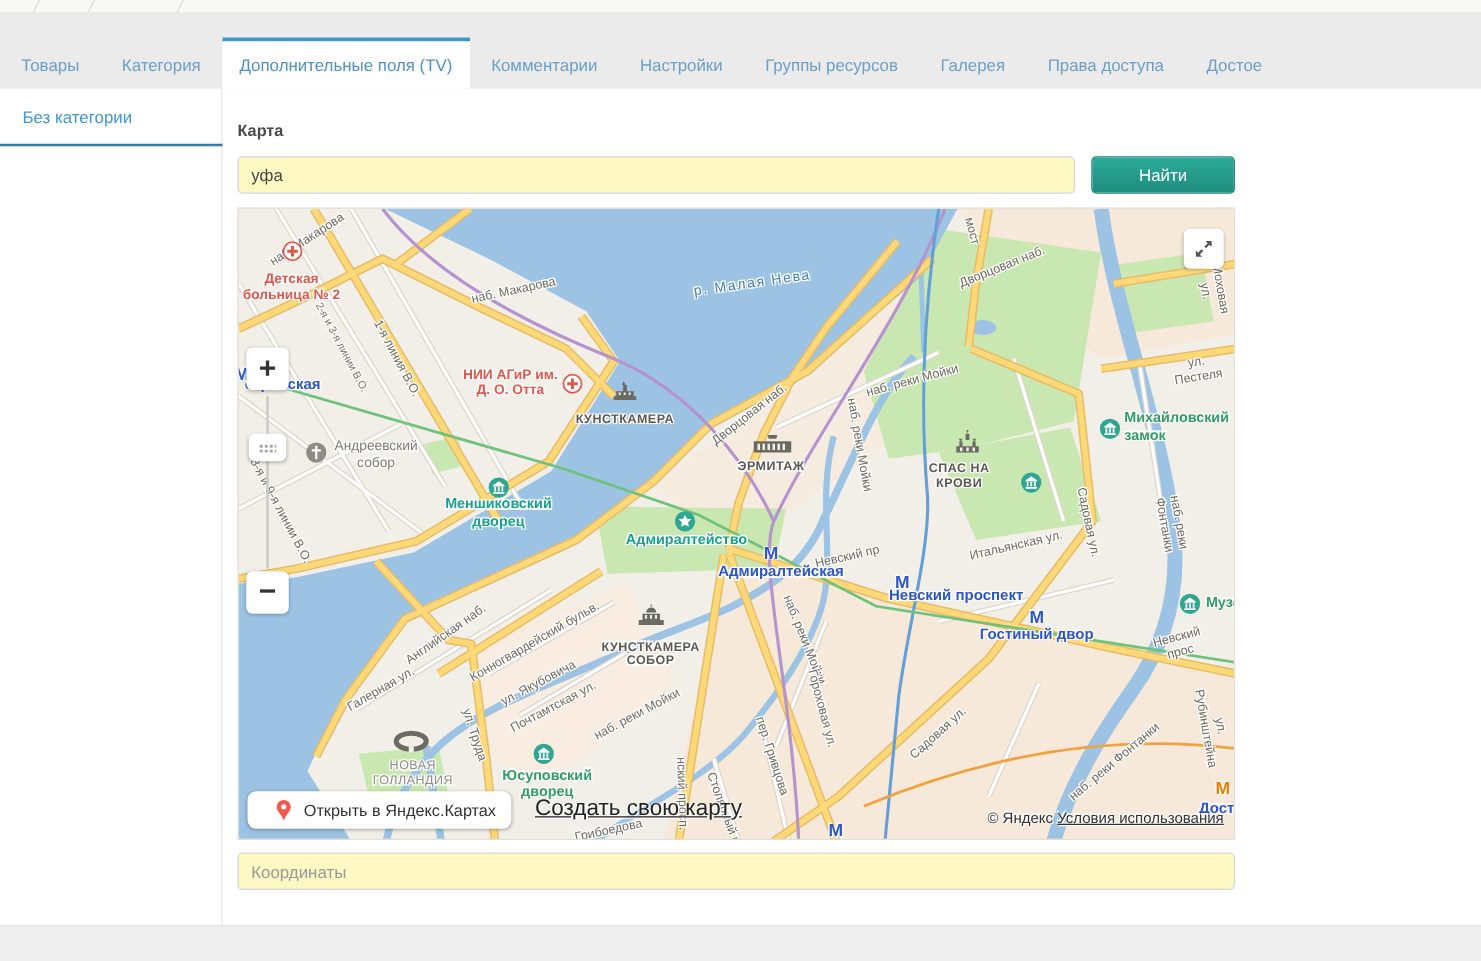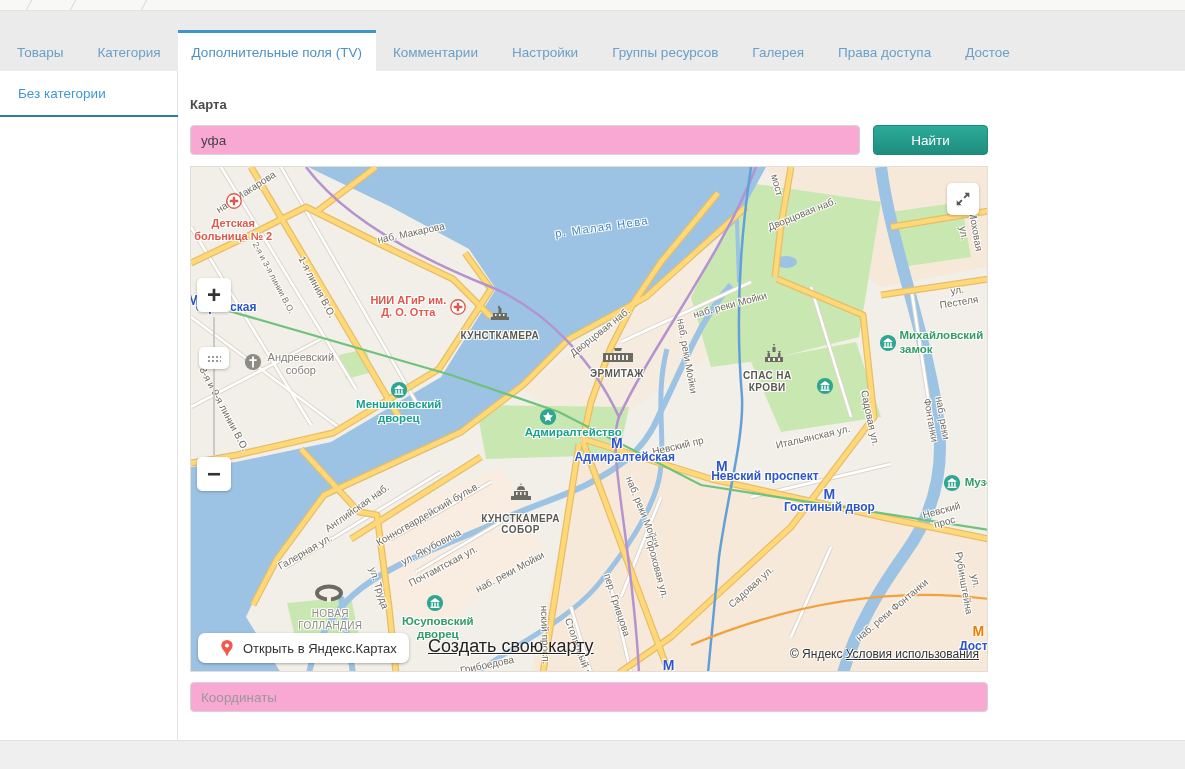--- a/index.html
+++ b/index.html
@@ -17,21 +17,21 @@
 
   
   .content { position:absolute; top:71px; left:0; width:1185px; height:669px; background:#fff; }
   .side-panel { position:absolute; top:0; left:0; width:178px; height:669px; border-right:1px solid #e5e5e5; }
   .cat-item { display:block; padding:15px 18px 14px; font-size:13.5px; color:#3f97d3; cursor:pointer; }
   .cat-rule { border-bottom:2px solid #2e7ca3; width:178px; }
 
   .main { position:absolute; top:0; left:190px; width:800px; }
   .field-label { margin-top:26px; font-size:13px; font-weight:bold; color:#4a4a4a; }
   .search-row { margin-top:13px; display:flex; }
-  .text-input { height:30px; border:1px solid #d5d5d5; border-radius:4px; background:#f9a8d4; font-size:13.5px; color:#444; padding:0 10px; font-family:"Liberation Sans",sans-serif; outline:none; }
+  .text-input { height:30px; border:1px solid #d5d5d5; border-radius:4px; background:#fef9c3; font-size:13.5px; color:#444; padding:0 10px; font-family:"Liberation Sans",sans-serif; outline:none; }
   .search-input { width:670px; }
   .find-btn { margin-left:13px; width:115px; height:30px; border:1px solid #1d8a7a; border-radius:4px; background:linear-gradient(#2cab9a,#1f8d7e); color:#fff; font-size:13.5px; cursor:pointer; font-family:"Liberation Sans",sans-serif; }
   .coords-input { width:798px; margin-top:10px; }
   .coords-input::placeholder { color:#999; }
 
   
   .map-wrap { position:relative; margin-top:11px; width:798px; height:506px; overflow:hidden; background:#f2efe8; border:1px solid #e2ded6; font-family:"Liberation Sans",sans-serif; }
   .map-wrap svg.base { position:absolute; top:0; left:0; }
   .map-labels { position:absolute; top:0; left:0; width:100%; height:100%; pointer-events:none; }
   .ml { position:absolute; white-space:pre-line; text-align:center; line-height:1.15; transform:translate(-50%,-50%);
@@ -304,21 +304,21 @@
 больница № 2</span>
           <span class="ml c-red" style="left: 27.3%; top: 27.7%; transform: translate(-50%, -50%) rotate(0deg);">НИИ АГиР им.
 Д. О. Отта</span>
           <span class="ml c-metro edge" style="left: 0.6%; top: 28%; transform: translate(0px, -50%) rotate(0deg);">стровская</span>
           <span class="ml c-gray" style="left: 13.8%; top: 39.1%; transform: translate(-50%, -50%) rotate(0deg);">Андреевский
 собор</span>
           <span class="ml c-teal" style="left: 26.1%; top: 48.5%; transform: translate(-50%, -50%) rotate(0deg);">Меншиковский
 дворец</span>
           <span class="ml c-caps" style="left: 38.8%; top: 33.6%; transform: translate(-50%, -50%) rotate(0deg);">КУНСТКАМЕРА</span>
           <span class="ml c-caps" style="left: 53.5%; top: 41.1%; transform: translate(-50%, -50%) rotate(0deg);">ЭРМИТАЖ</span>
-          <span class="ml c-teal" style="left: 45%; top: 52.8%; transform: translate(-50%, -50%) rotate(0deg); margin-left: 24px;">Адмиралтейство</span>
+          <span class="ml c-teal" style="left: 45%; top: 52.8%; transform: translate(-50%, -50%) rotate(0deg);">Адмиралтейство</span>
           <span class="ml c-metro" style="left: 54.5%; top: 57.7%; transform: translate(-50%, -50%) rotate(0deg);">Адмиралтейская</span>
           <span class="ml c-caps" style="left: 72.4%; top: 42.5%; transform: translate(-50%, -50%) rotate(0deg);">СПАС НА
 КРОВИ</span>
           <span class="ml c-green edge" style="left: 89%; top: 34.8%; transform: translate(0px, -50%) rotate(0deg);">Михайловский
 замок</span>
           <span class="ml c-metro" style="left: 72.1%; top: 61.5%; transform: translate(-50%, -50%) rotate(0deg);">Невский проспект</span>
           <span class="ml c-metro" style="left: 80.2%; top: 67.6%; transform: translate(-50%, -50%) rotate(0deg);">Гостиный двор</span>
           <span class="ml c-green edge" style="left: 97.2%; top: 62.6%; transform: translate(0px, -50%) rotate(0deg);">Музе</span>
           <span class="ml c-caps" style="left: 41.4%; top: 70.8%; transform: translate(-50%, -50%) rotate(0deg);">КУНСТКАМЕРА
 СОБОР</span>

